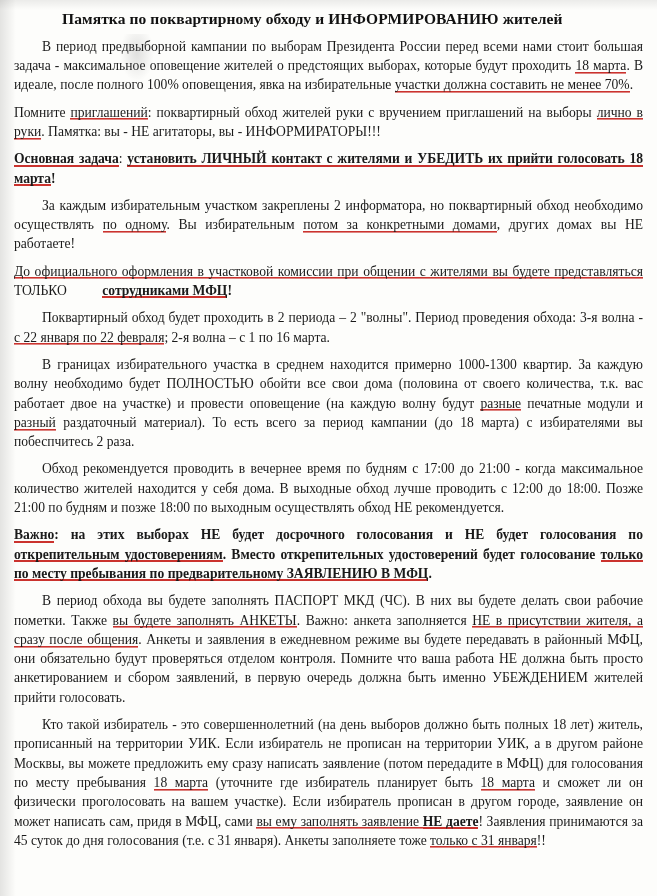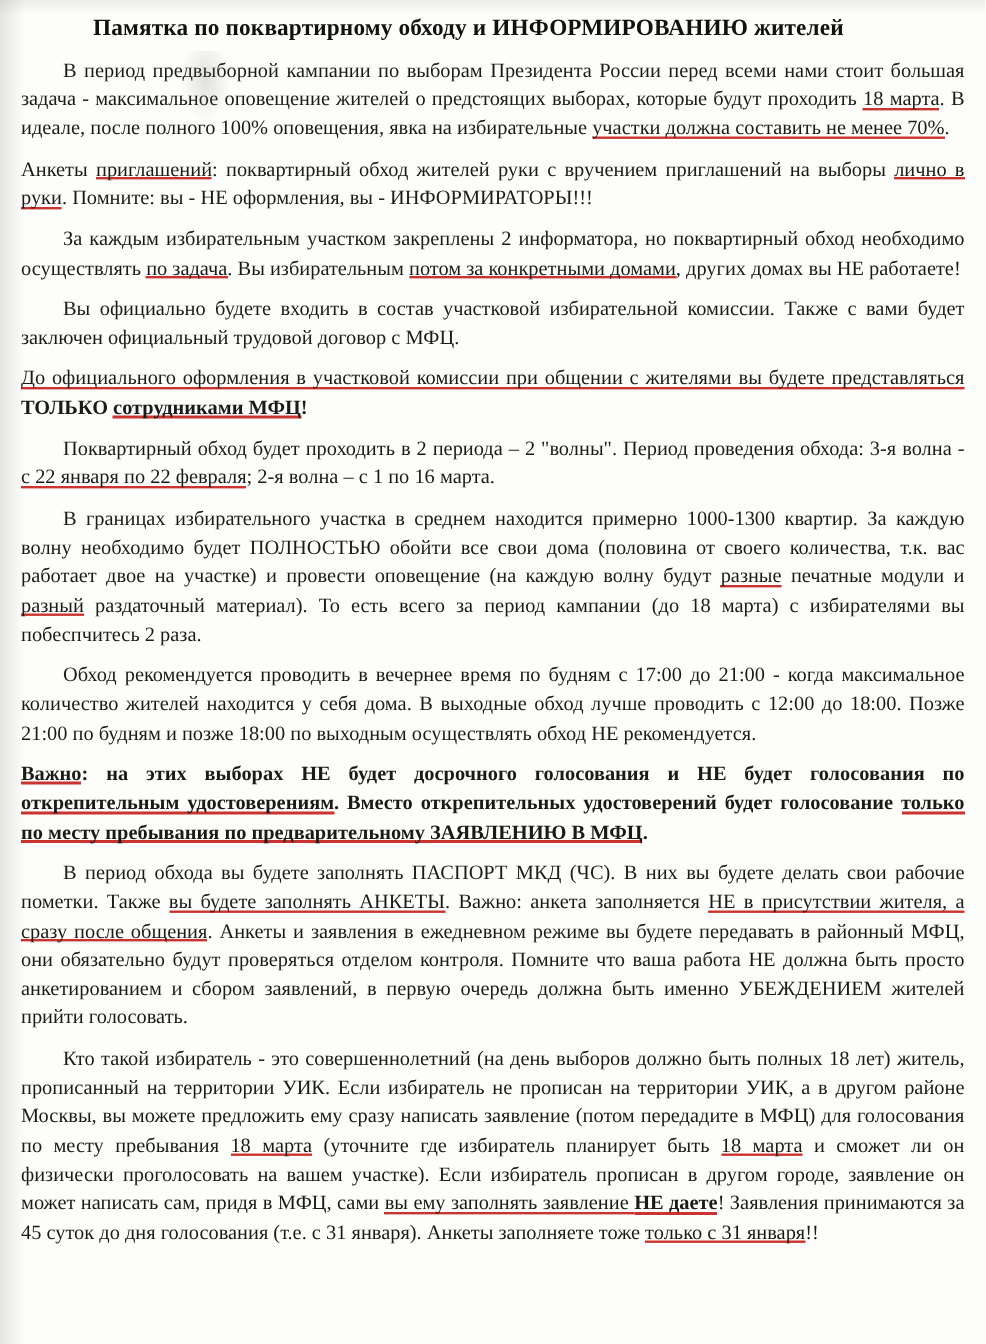--- a/index.html
+++ b/index.html
@@ -83,24 +83,24 @@
   <div class="scan-shadow-left"></div>
   <div class="scan-shadow-top"></div>
   <div class="smudge"></div>
 
   <h1 class="doc-title">
     <span>Памятка</span><span> по поквартирному обходу и </span><span>ИНФОРМИРОВАНИЮ</span><span> жителей</span>
   </h1>
 
   <div id="body-container">
       <p class="para"><span>В период предвыборной кампании по выборам Президента России перед всеми нами стоит большая задача - максимальное оповещение жителей о предстоящих выборах, которые будут проходить </span><span class="pen">18 марта</span><span>. В идеале, после полного 100% оповещения, явка на избирательные </span><span class="pen">участки должна составить не менее 70%</span><span>.</span></p>
-      <p class="para noindent"><span>Анкеты </span><span class="pen">приглашений</span><span>: поквартирный обход жителей руки с вручением приглашений на выборы </span><span class="pen">лично в руки</span><span>. Помните: вы - НЕ оформления, вы - ИНФОРМИРАТОРЫ!!!</span></p>
-      <p class="para"><span>За каждым избирательным участком закреплены 2 информатора, но поквартирный обход необходимо осуществлять </span><span class="pen">по задача</span><span>. Вы избирательным </span><span class="pen">потом за конкретными домами</span><span>, других домах вы НЕ работаете!</span></p>
-      <p class="para"><span>Вы официально будете входить в состав участковой избирательной комиссии. Также с вами будет заключен официальный трудовой договор с МФЦ.</span></p>
-      <p class="para noindent"><span class="pen">До официального оформления в участковой комиссии при общении с жителями вы будете представляться </span><span style="font-weight: bold;">ТОЛЬКО </span><span class="pen pen-thick" style="font-weight: bold;">сотрудниками МФЦ</span><span style="font-weight: bold;">!</span></p>
+      <p class="para noindent"><span>Помните </span><span class="pen">приглашений</span><span>: поквартирный обход жителей руки с вручением приглашений на выборы </span><span class="pen">лично в руки</span><span>. Памятка: вы - НЕ агитаторы, вы - ИНФОРМИРАТОРЫ!!!</span></p>
+      <p class="para noindent"><span class="pen pen-thick" style="font-weight: bold;">Основная задача</span><span>: </span><span class="pen pen-thick" style="font-weight: bold;">установить ЛИЧНЫЙ контакт с жителями и УБЕДИТЬ их прийти голосовать 18 марта</span><span style="font-weight: bold;">!</span></p>
+      <p class="para"><span>За каждым избирательным участком закреплены 2 информатора, но поквартирный обход необходимо осуществлять </span><span class="pen">по одному</span><span>. Вы избирательным </span><span class="pen">потом за конкретными домами</span><span>, других домах вы НЕ работаете!</span></p>
+      <p class="para noindent"><span class="pen">До официального оформления в участковой комиссии при общении с жителями вы будете представляться </span><span style="font-weight: normal;">ТОЛЬКО </span><span class="pen pen-thick" style="font-weight: bold; margin-left: 32px;">сотрудниками МФЦ</span><span style="font-weight: bold;">!</span></p>
       <p class="para"><span>Поквартирный обход будет проходить в 2 периода – 2 "волны". Период проведения обхода: 3-я волна - </span><span class="pen">с 22 января по 22 февраля</span><span>; 2-я волна – с 1 по 16 марта.</span></p>
       <p class="para"><span>В границах избирательного участка в среднем находится примерно 1000-1300 квартир. За каждую волну необходимо будет ПОЛНОСТЬЮ обойти все свои дома (половина от своего количества, т.к. вас работает двое на участке) и провести оповещение (на каждую волну будут </span><span class="pen">разные</span><span> печатные модули и </span><span class="pen">разный</span><span> раздаточный материал). То есть всего за период кампании (до 18 марта) с избирателями вы побеспчитесь 2 раза.</span></p>
       <p class="para"><span>Обход рекомендуется проводить в вечернее время по будням с 17:00 до 21:00 - когда максимальное количество жителей находится у себя дома. В выходные обход лучше проводить с 12:00 до 18:00. Позже 21:00 по будням и позже 18:00 по выходным осуществлять обход НЕ рекомендуется.</span></p>
       <p class="para noindent"><span class="pen pen-thick" style="font-weight: bold;">Важно</span><span style="font-weight: bold;">: на этих выборах НЕ будет досрочного голосования и НЕ будет голосования по </span><span class="pen pen-thick" style="font-weight: bold;">открепительным удостоверениям</span><span style="font-weight: bold;">. Вместо открепительных удостоверений будет голосование </span><span class="pen pen-thick" style="font-weight: bold;">только по месту пребывания по предварительному ЗАЯВЛЕНИЮ В МФЦ</span><span style="font-weight: bold;">.</span></p>
       <p class="para"><span>В период обхода вы будете заполнять ПАСПОРТ МКД (ЧС). В них вы будете делать свои рабочие пометки. Также </span><span class="pen">вы будете заполнять АНКЕТЫ</span><span>. Важно: анкета заполняется </span><span class="pen">НЕ в присутствии жителя, а </span><span class="pen">сразу после общения</span><span>. Анкеты и заявления в ежедневном режиме вы будете передавать в районный МФЦ, они обязательно будут проверяться отделом контроля. Помните что ваша работа НЕ должна быть просто анкетированием и сбором заявлений, в первую очередь должна быть именно УБЕЖДЕНИЕМ жителей прийти голосовать.</span></p>
       <p class="para"><span>Кто такой избиратель - это совершеннолетний (на день выборов должно быть полных 18 лет) житель, прописанный на территории УИК. Если избиратель не прописан на территории УИК, а в другом районе Москвы, вы можете предложить ему сразу написать заявление (потом передадите в МФЦ) для голосования по месту пребывания </span><span class="pen">18 марта</span><span> (уточните где избиратель планирует быть </span><span class="pen">18 марта</span><span> и сможет ли он физически проголосовать на вашем участке). Если избиратель прописан в другом городе, заявление он может написать сам, придя в МФЦ, сами </span><span class="pen">вы ему заполнять заявление </span><span class="pen pen-thick" style="font-weight: bold;">НЕ даете</span><span>! Заявления принимаются за 45 суток до дня голосования (т.е. с 31 января). Анкеты заполняете тоже </span><span class="pen">только с 31 января</span><span>!!</span></p>
     </div>
 </div>
 
 </body></html>

